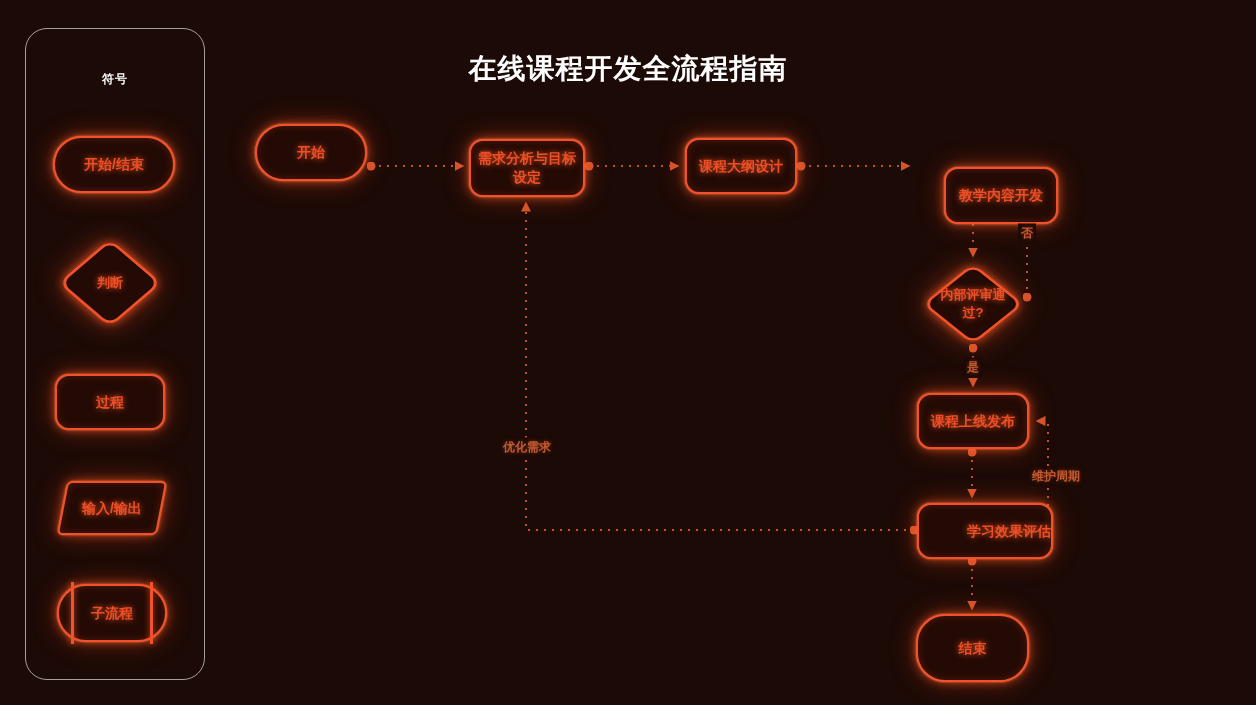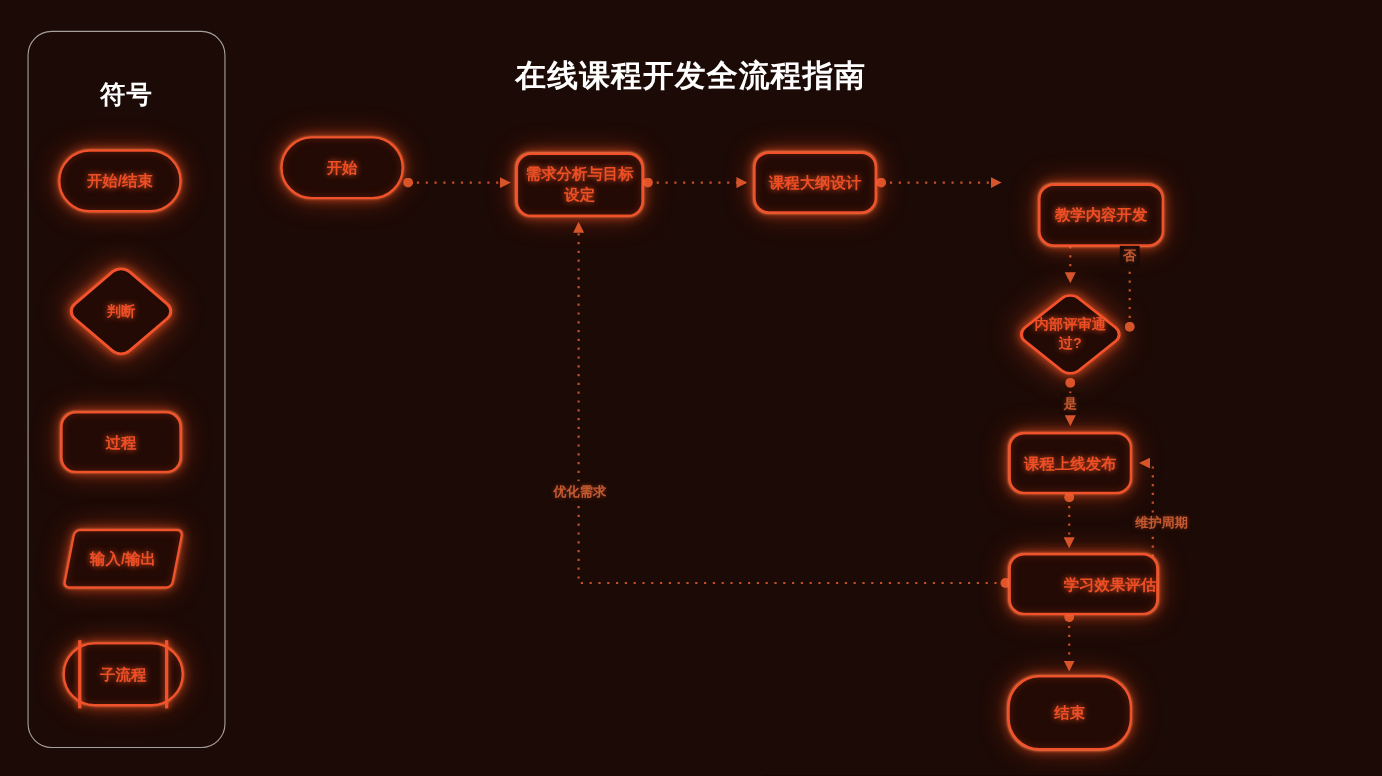--- a/index.html
+++ b/index.html
@@ -8,21 +8,21 @@
     background:#1c0a06;
     font-family:"Liberation Sans", sans-serif;
   }
   
   .legend{
     position:absolute;left:25px;top:28px;width:180px;height:652px;
     border:1px solid #a6a19c;border-radius:22px;box-sizing:border-box;
   }
   .legend-title{
     position:absolute;left:0;top:42px;width:100%;text-align:center;
-    color:#ffffff;font-size:23px;font-weight:bold;margin:0;letter-spacing:1px;
+    color:#ffffff;font-size:12px;font-weight:bold;margin:0;letter-spacing:1px;
   }
   
   .node{
     position:absolute;display:flex;align-items:center;justify-content:center;
     box-sizing:border-box;border:2px solid #f2522b;background:#230a05;
     color:#ee4e26;font-weight:bold;font-size:14px;text-align:center;line-height:1.35;
     text-shadow:0 0 6px rgba(255,92,40,.85);
     box-shadow:0 0 2px #ff7a45,0 0 10px rgba(255,92,40,.65),0 0 26px rgba(255,80,30,.38),inset 0 0 8px rgba(255,80,30,.22);
   }
   .stadium{border-radius:29px;}
@@ -67,21 +67,21 @@
 </style>
 </head>
 <body>
 
 <div class="stage">
 
   <aside class="legend">
     <h2 class="legend-title">符号</h2>
   </aside>
 
-  <div class="node stadium" style="left:53px;top:136px;width:112px;height:57px;">
+  <div class="node stadium" style="left:53px;top:136px;width:122px;height:57px;">
     <span>开始/结束</span>
   </div>
 
   <svg class="diamond-svg" style="left:58px;top:238px;" width="104" height="90" viewBox="0 0 104 90">
     <rect x="-32" y="-32" width="64" height="64" rx="10" transform="translate(52,45) scale(1.1,0.94) rotate(45)"></rect>
   </svg>
   <div class="diamond-label" style="left:110px;top:283px;width:60px;">判断</div>
 
   <div class="node rectnode" style="left:55px;top:374px;width:110px;height:56px;">
     <span>过程</span>

